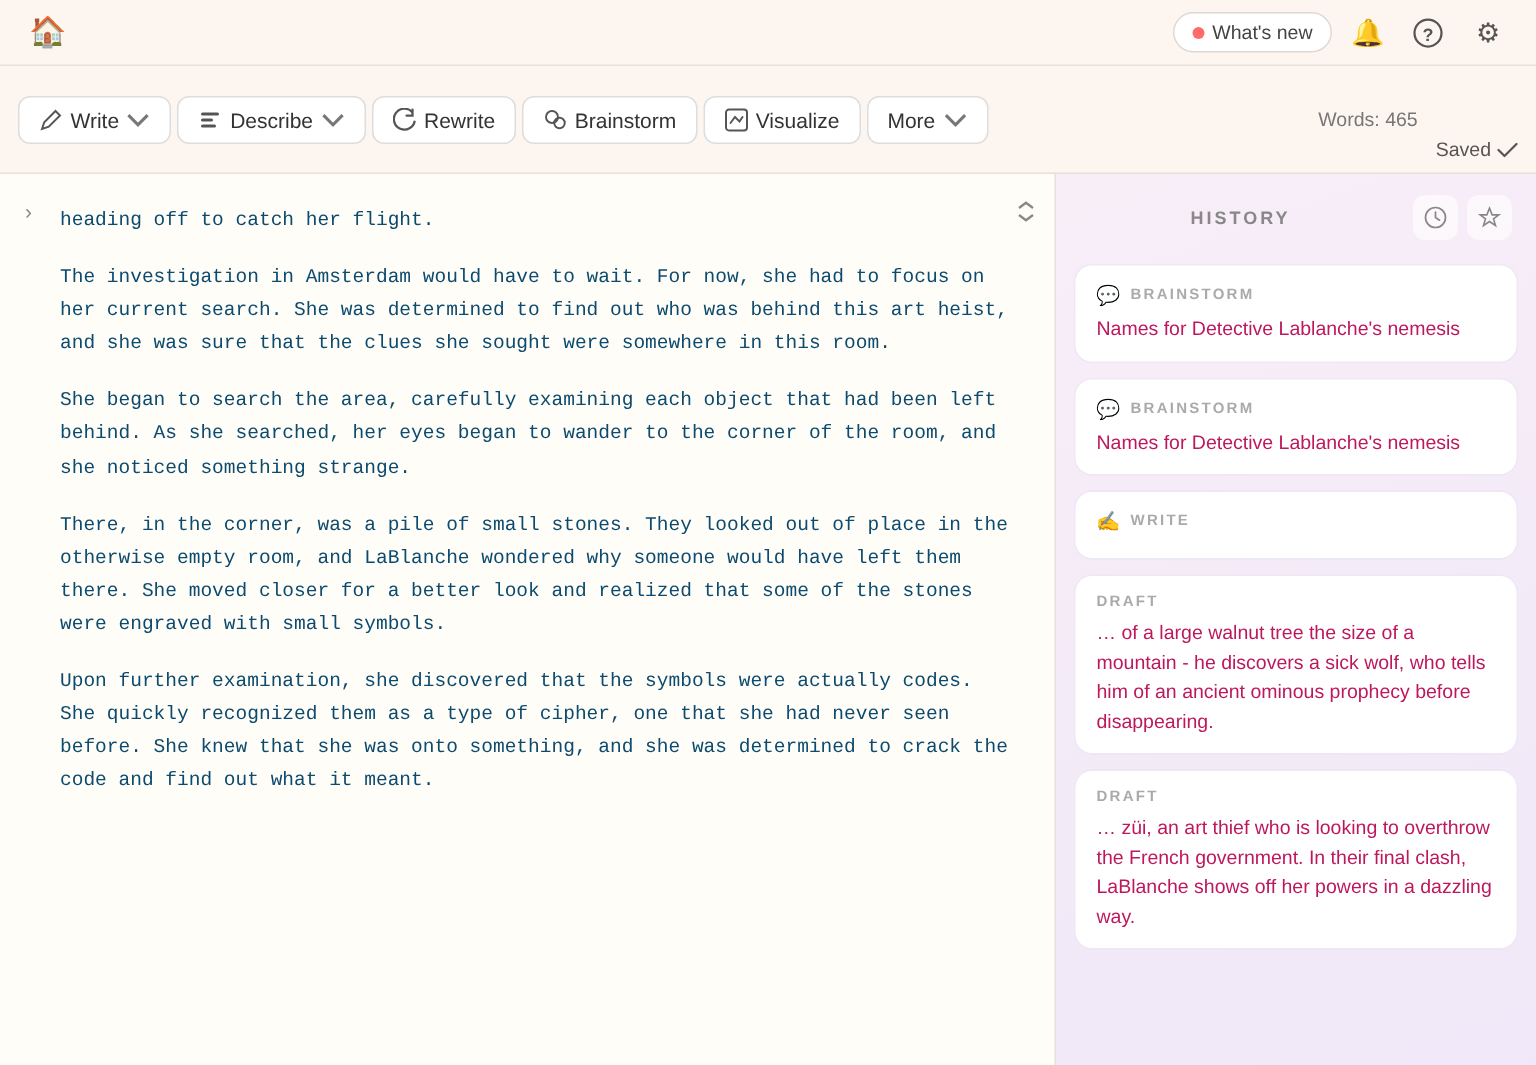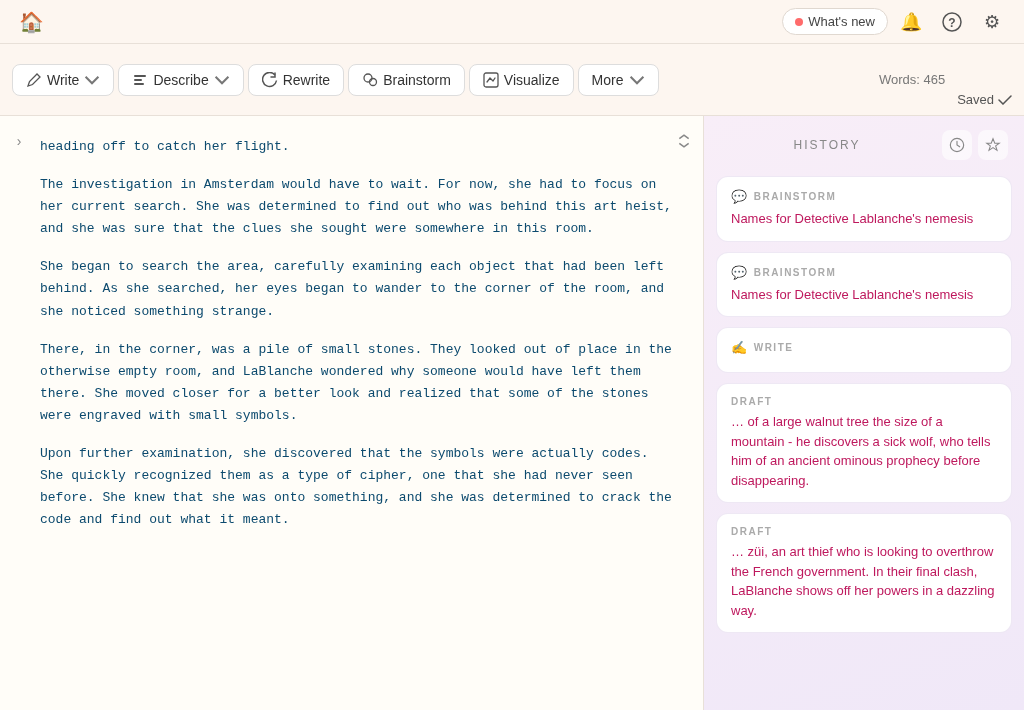--- a/index.html
+++ b/index.html
@@ -126,21 +126,21 @@
       display: flex;
       flex-direction: column;
       overflow: hidden;
     }
     .history-header {
       display: flex; align-items: center; justify-content: center;
       padding: 14px 16px 8px;
       gap: 8px;
     }
     .history-title {
-      font-size: 12px; font-weight: 400; letter-spacing: 2px;
+      font-size: 12px; font-weight: 700; letter-spacing: 2px;
       color: #888; text-transform: uppercase;
       flex: 1; text-align: center;
     }
     .history-header-icons {
       display: flex; gap: 6px;
     }
     .history-icon-btn {
       width: 30px; height: 30px;
       display: flex; align-items: center; justify-content: center;
       border-radius: 8px;

